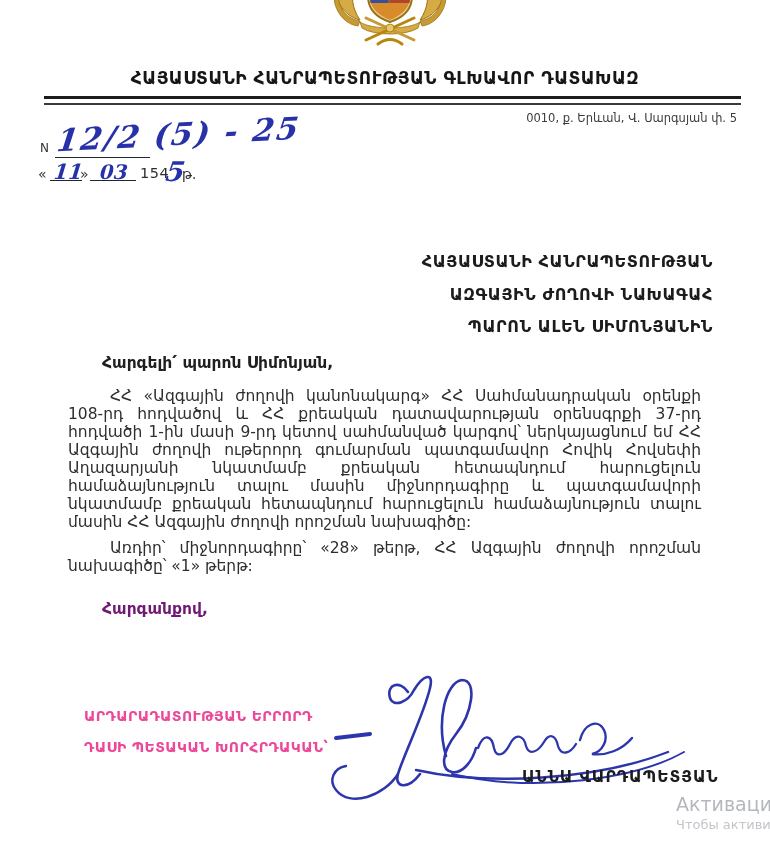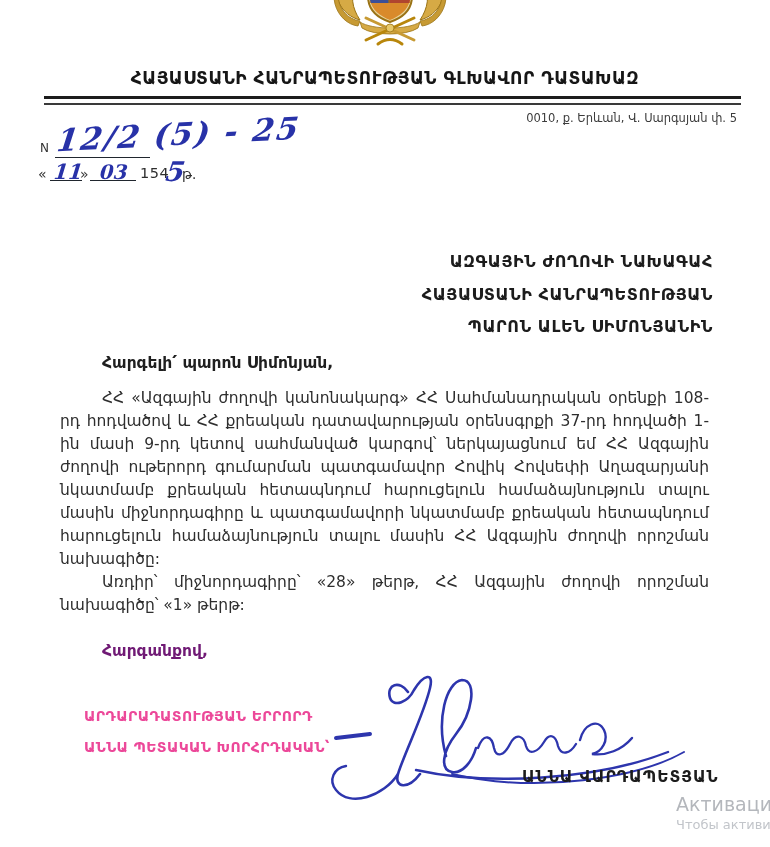--- a/index.html
+++ b/index.html
@@ -31,21 +31,21 @@
   .date-month{position:absolute;left:100px;top:160px;font-size:20px;transform:skewX(-4deg);}
   .date-year{position:absolute;left:140px;top:165px;font-size:14.5px;color:#2e2e2e;letter-spacing:.5px;}
   .date-year-hand{position:absolute;left:166px;top:156px;font-size:27px;transform:skewX(-8deg);}
   .date-suffix{position:absolute;left:182px;top:166px;font-size:13.5px;color:#2e2e2e;}
 
   .recipient{position:absolute;right:52px;top:246px;text-align:right;
              font-weight:bold;font-size:16px;line-height:32.5px;color:#1c1c1c;letter-spacing:.6px;}
 
   .content{position:absolute;left:60px;right:56px;top:341px;color:#2e2e2e;}
   .greeting{font-weight:bold;font-size:15.5px;margin:13px 0 15px 0;text-indent:42px;color:#1f1f1f;}
-  .para{font-size:15.5px;line-height:23px;text-align:justify;text-indent:42px;margin:0;}
+  .para{font-size:15.5px;line-height:18px;text-align:justify;text-indent:42px;margin:8px;}
   .closing{font-weight:bold;font-size:15.5px;text-indent:42px;margin:25px 0 18px 0;color:#701a75;}
 
   .sig-titles{position:absolute;left:84px;top:701px;font-weight:bold;font-size:14px;
               line-height:31px;color:#ec4899;letter-spacing:.4px;}
   .signer-name{position:absolute;left:522px;top:768px;font-weight:bold;font-size:15.5px;
                letter-spacing:1px;color:#1c1c1c;}
   .sig-svg{position:absolute;left:328px;top:668px;width:390px;height:135px;}
 
   .wm{position:absolute;left:676px;white-space:nowrap;}
   .wm-1{top:793px;font-size:19px;color:#b4b7bc;}
@@ -97,35 +97,35 @@
   <span class="date-day hand">11</span>
   <span class="date-q2">»</span>
   <div class="date-ul1"></div>
   <span class="date-month hand">03</span>
   <div class="date-ul2"></div>
   <span class="date-year">154</span>
   <span class="date-year-hand hand">5</span>
   <span class="date-suffix">թ.</span>
 
   <div class="recipient">
+    <div>ՀԱՅԱՍՏԱՆԻ ՀԱՆՐԱՊԵՏՈՒԹՅԱՆ</div>
     <div>ԱԶԳԱՅԻՆ ԺՈՂՈՎԻ ՆԱԽԱԳԱՀ</div>
-    <div>ՀԱՅԱՍՏԱՆԻ ՀԱՆՐԱՊԵՏՈՒԹՅԱՆ</div>
     <div>ՊԱՐՈՆ ԱԼԵՆ ՍԻՄՈՆՅԱՆԻՆ</div>
   </div>
 
   <div class="content">
     <p class="greeting">Հարգելի՛ պարոն Սիմոնյան,</p>
     <p class="para">ՀՀ «Ազգային ժողովի կանոնակարգ» ՀՀ Սահմանադրական օրենքի 108-րդ հոդվածով և ՀՀ քրեական դատավարության օրենսգրքի 37-րդ հոդվածի 1-ին մասի 9-րդ կետով սահմանված կարգով՝ ներկայացնում եմ ՀՀ Ազգային ժողովի ութերորդ գումարման պատգամավոր Հովիկ Հովսեփի Աղազարյանի նկատմամբ քրեական հետապնդում հարուցելուն համաձայնություն տալու մասին միջնորդագիրը և պատգամավորի նկատմամբ քրեական հետապնդում հարուցելուն համաձայնություն տալու մասին ՀՀ Ազգային ժողովի որոշման նախագիծը:</p>
     <p class="para">Առդիր՝ միջնորդագիրը՝ «28» թերթ, ՀՀ Ազգային ժողովի որոշման նախագիծը՝ «1» թերթ:</p>
     <p class="closing">Հարգանքով,</p>
   </div>
 
   <div class="sig-titles">
     <div>ԱՐԴԱՐԱԴԱՏՈՒԹՅԱՆ ԵՐՐՈՐԴ</div>
-    <div>ԱՆՆԱ ՊԵՏԱԿԱՆ ԽՈՐՀՐԴԱԿԱՆ՝</div>
+    <div>ԴԱՍԻ ՊԵՏԱԿԱՆ ԽՈՐՀՐԴԱԿԱՆ՝</div>
   </div>
 
   <div class="sig-svg">
     <svg viewBox="0 0 390 135" width="390" height="135">
       <g fill="none" stroke="#2d35ad" stroke-linecap="round">
         <path d="M8,70 L42,66" stroke-width="4"></path>
         <path d="M80,24 C72,12 58,16 62,30 C66,40 80,34 86,22 C96,6 106,4 102,20 C96,46 76,86 70,106 C66,120 80,122 92,106" stroke-width="2.6"></path>
         <path d="M118,88 C108,52 118,14 134,12 C150,12 144,46 128,66 C114,84 112,102 124,104 C134,106 144,94 148,80" stroke-width="2.6"></path>
         <path d="M150,80 c 6,-16 14,-12 16,0 c 2,10 10,8 16,-4 c 6,-12 14,-8 16,2 c 3,10 12,6 18,-4 c 6,-10 12,-6 14,4 c 3,10 12,8 18,-2" stroke-width="2.3"></path>
         <path d="M252,72 c 4,-16 18,-22 24,-10 c 5,10 -2,22 -12,24 c 14,2 30,-4 40,-16" stroke-width="2.4"></path>

